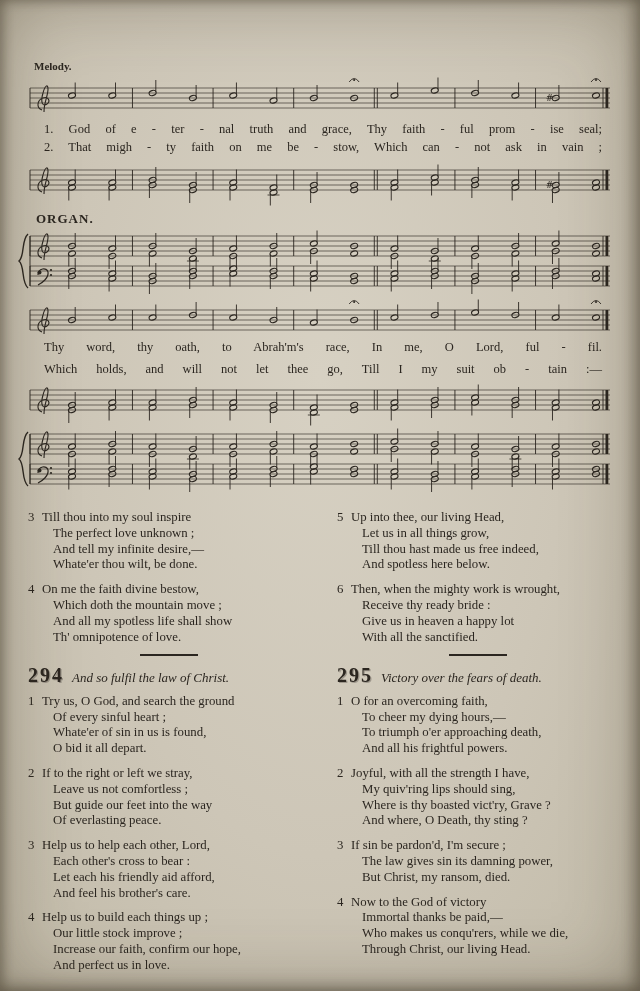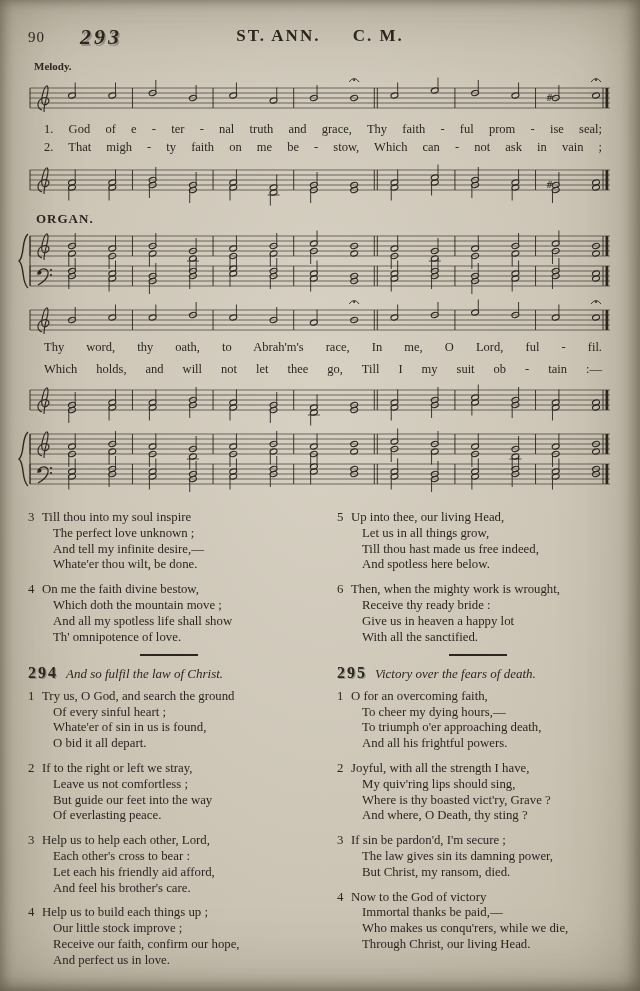--- a/index.html
+++ b/index.html
@@ -33,38 +33,30 @@
   }
   .verses{position:absolute;top:510px;left:28px;right:22px;display:flex;gap:28px;}
   .col{flex:1;min-width:0;}
   .stanza{position:relative;padding-left:14px;margin:0 0 9px 0;font-size:12.8px;line-height:15.8px;}
   .st-n{position:absolute;left:0;top:0;}
   .st-line{margin-left:11px;}
   .st-line.first{margin-left:0;}
   .sec-rule{width:58px;height:1.5px;background:#2b2620;margin:5px auto 8px;}
   .hymn-head{margin:2px 0 7px 0;font-size:13px;white-space:nowrap;}
   .hymn-num{
-    font-weight:bold;font-size:16px;letter-spacing:2px;margin-right:8px;
+    font-weight:bold;font-size:20px;letter-spacing:2px;margin-right:8px;
     text-shadow:1.2px 1.2px 0 rgba(43,38,32,.3);
   }
   .hymn-title{font-style:italic;}
 </style>
 </head>
 <body>
 
 <div class="page">
 
-  <div class="header">
-    <span class="pageno">90</span>
-    <span class="tuneno">293</span>
-    <div class="title-wrap">
-      <span>ST. ANN.</span>
-      <span class="title-meter">C. M.</span>
-    </div>
-  </div>
 
   <div class="melody-label">Melody.</div>
   <div class="organ-label">ORGAN.</div>
 
   <svg id="music-svg" class="music-svg" width="640" height="445">
       <line x1="30" y1="28" x2="610" y2="28" stroke="#2b2620" stroke-width="0.7" opacity="0.9"></line>
       <line x1="30" y1="33" x2="610" y2="33" stroke="#2b2620" stroke-width="0.7" opacity="0.9"></line>
       <line x1="30" y1="38" x2="610" y2="38" stroke="#2b2620" stroke-width="0.7" opacity="0.9"></line>
       <line x1="30" y1="43" x2="610" y2="43" stroke="#2b2620" stroke-width="0.7" opacity="0.9"></line>
       <line x1="30" y1="48" x2="610" y2="48" stroke="#2b2620" stroke-width="0.7" opacity="0.9"></line>
@@ -624,21 +616,21 @@
           <span class="st-n">3</span>
           <div class="st-line first">Help us to help each other, Lord,</div>
           <div class="st-line">Each other's cross to bear :</div>
           <div class="st-line">Let each his friendly aid afford,</div>
           <div class="st-line">And feel his brother's care.</div>
         </div>
         <div class="stanza">
           <span class="st-n">4</span>
           <div class="st-line first">Help us to build each things up ;</div>
           <div class="st-line">Our little stock improve ;</div>
-          <div class="st-line">Receive our faith, confirm our hope,</div>
+          <div class="st-line">Increase our faith, confirm our hope,</div>
           <div class="st-line">And perfect us in love.</div>
         </div>
       </div>
     <div class="col" id="col-right">
         <div class="stanza">
           <span class="st-n">5</span>
           <div class="st-line first">Up into thee, our living Head,</div>
           <div class="st-line">Let us in all things grow,</div>
           <div class="st-line">Till thou hast made us free indeed,</div>
           <div class="st-line">And spotless here below.</div>

